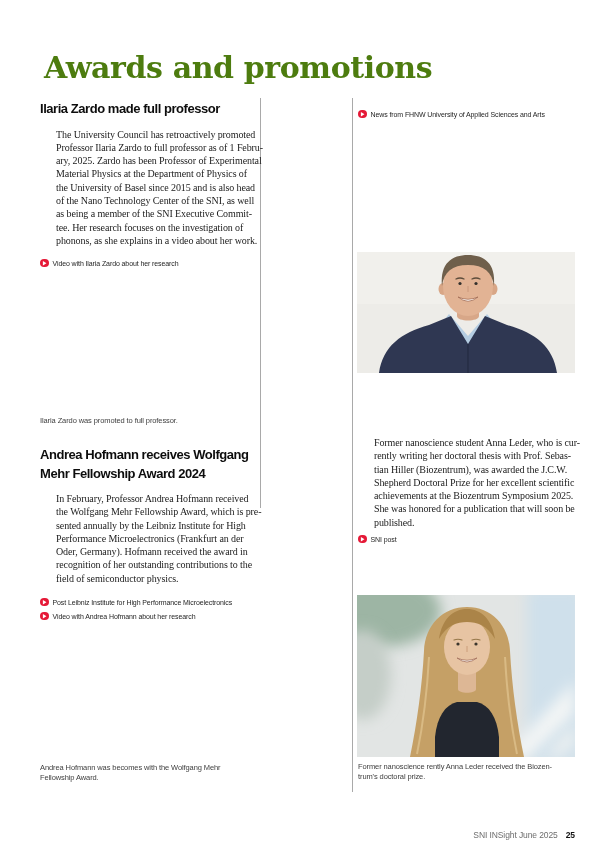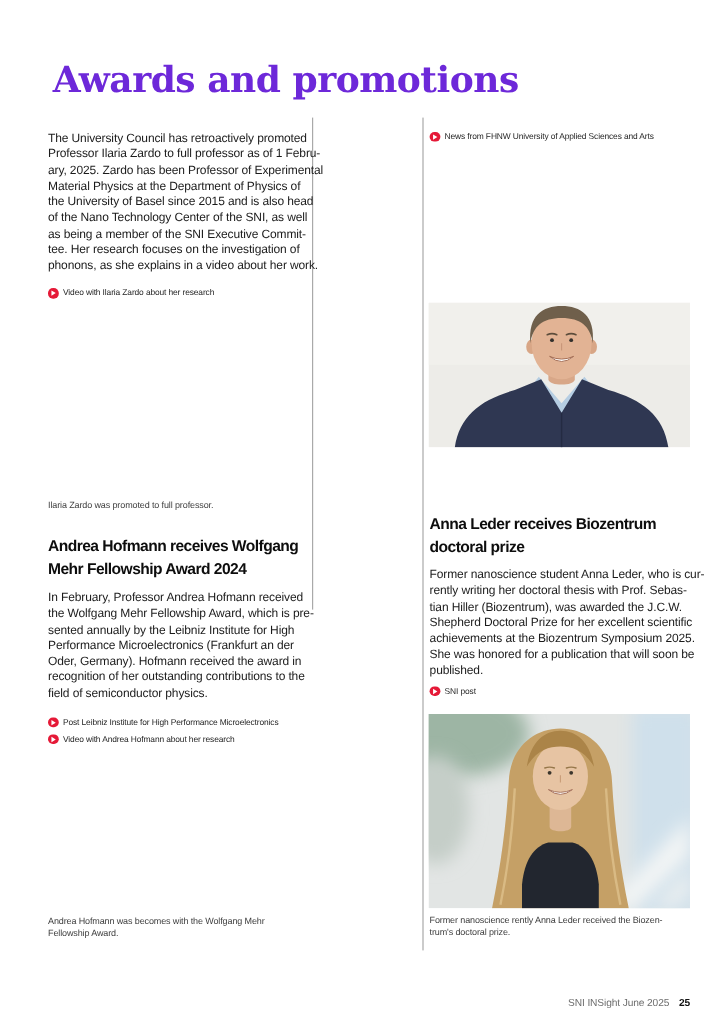--- a/index.html
+++ b/index.html
@@ -1,24 +1,24 @@
 <!DOCTYPE html>
 <html><head>
 <meta charset="utf-8">
 <style>
   html,body{margin:0;padding:0;background:#fff;}
   .page{position:relative;width:600px;height:848px;background:#ffffff;overflow:hidden;
         font-family:"Liberation Sans",sans-serif;color:#1b1b1b;}
   .page-title{position:absolute;left:44px;top:30px;
         font-family:"DejaVu Serif",serif;font-weight:bold;font-size:30px;line-height:36px;
-        letter-spacing:-0.4px;color:#6d28d9;white-space:pre;}
+        letter-spacing:-0.4px;color:#4d7c0f;white-space:pre;}
   section.article{position:absolute;}
   .art-heading{margin:0;font-family:"Liberation Sans",sans-serif;font-weight:bold;
         font-size:13px;line-height:18.5px;letter-spacing:-0.45px;color:#0d0d0d;white-space:pre;}
-  .art-body{margin:9px 0 0 0;font-family:Liberation Sans, sans-serif;font-size:10px;
+  .art-body{margin:9px 0 0 16px;font-family:Liberation Serif, serif;font-size:10px;
         line-height:13.3px;letter-spacing:-0.1px;color:#1b1b1b;white-space:pre;}
   .links{margin-top:9px;}
   .link-row{display:flex;align-items:center;gap:4px;height:14px;cursor:pointer;}
   .dot{width:8.5px;height:8.5px;border-radius:50%;background:#e51937;flex:none;
         display:flex;align-items:center;justify-content:center;}
   .dot svg{display:block;}
   .link-label{font-size:7px;letter-spacing:-0.1px;color:#252525;white-space:pre;}
   .caption{position:absolute;font-size:7.5px;line-height:10.4px;letter-spacing:-0.1px;
         color:#3e3e3e;white-space:pre;}
   .vrule{position:absolute;width:1px;background:#a9a9a9;}
@@ -32,20 +32,21 @@
 <body>
 
 <div class="page">
 
   <h1 class="page-title">Awards and promotions</h1>
 
   <div class="vrule" style="left:260px;top:98px;height:410px;"></div>
   <div class="vrule" style="left:352px;top:98px;height:694px;"></div>
 
   <section class="article" style="left:40px;top:100px;width:224px;">
+    <h2 class="art-heading">Ilaria Zardo made full professor</h2>
     <p class="art-body">The University Council has retroactively promoted
 Professor Ilaria Zardo to full professor as of 1 Febru-
 ary, 2025. Zardo has been Professor of Experimental
 Material Physics at the Department of Physics of
 the University of Basel since 2015 and is also head
 of the Nano Technology Center of the SNI, as well
 as being a member of the SNI Executive Commit-
 tee. Her research focuses on the investigation of
 phonons, as she explains in a video about her work.</p>
     <div class="links">
@@ -124,22 +125,20 @@
       <path d="M111 34 L111 40" stroke="#c79579" stroke-width="0.9" fill="none"></path>
       <path d="M101 45 Q111 53.5 121 45 Q111 49.5 101 45 Z" fill="#ffffff" stroke="#a26b52" stroke-width="0.8"></path>
       <path d="M92 62 L111 84 L130 62 L134 67 L111 94 L88 67 Z" fill="#b5cde2"></path>
       <path d="M22 121 C26 94 44 81 72 73 L94 64 L111 92 L128 64 L150 73 C178 81 196 94 200 121 Z" fill="#2f3752"></path>
       <path d="M111 92 L111 121" stroke="#242b42" stroke-width="1.2"></path>
     </svg>
   </div>
 
 
   <section class="article" style="left:358px;top:428px;width:218px;">
-    <h2 class="art-heading">Anna Leder receives Biozentrum
-doctoral prize</h2>
     <p class="art-body" style="margin-top:8px;">Former nanoscience student Anna Leder, who is cur-
 rently writing her doctoral thesis with Prof. Sebas-
 tian Hiller (Biozentrum), was awarded the J.C.W.
 Shepherd Doctoral Prize for her excellent scientific
 achievements at the Biozentrum Symposium 2025.
 She was honored for a publication that will soon be
 published.</p>
     <div class="links" style="margin-top:3px;">
       <div class="link-row">
         <span class="dot" style="background: rgb(229, 25, 55);">

